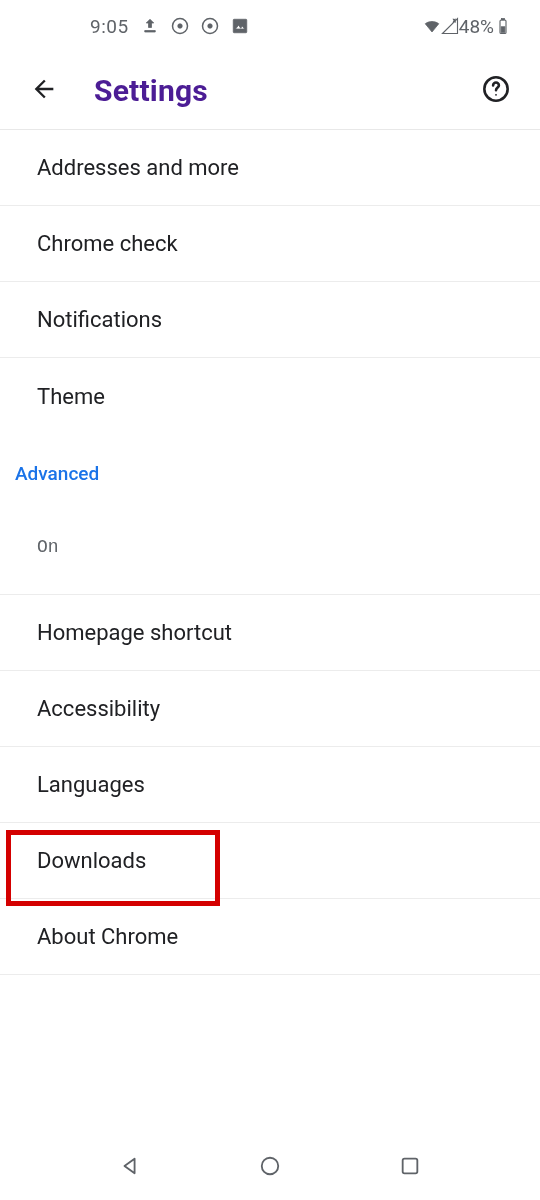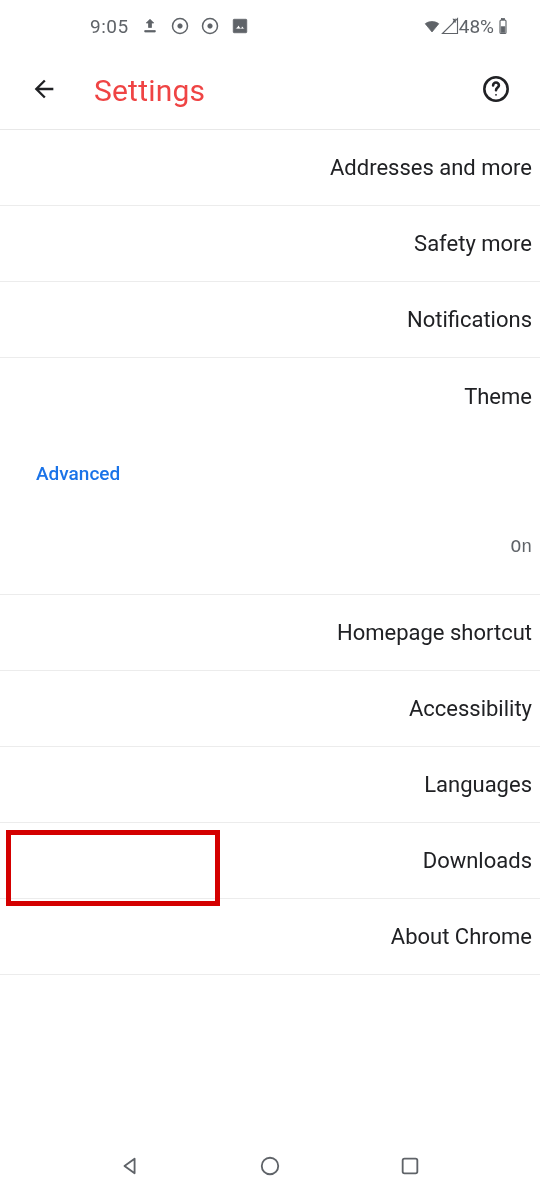--- a/index.html
+++ b/index.html
@@ -34,54 +34,53 @@
     height: 78px;
     display:flex;
     align-items:center;
     padding: 0 22px;
     border-bottom: 1px solid #e8e8e8;
   }
   .back-btn { width:44px; height:44px; display:flex; align-items:center; justify-content:center; cursor:pointer; }
   .back-btn svg { width:28px; height:28px; fill:#202124; }
   .app-title {
     font-size: 30px;
-    font-weight: 400;
+    font-weight: 700;
     margin-left: 28px;
     flex:1;
-    color:#ef4444;
+    color:#4c1d95;
     letter-spacing: 0.2px;
   }
   .help-btn { width:44px; height:44px; display:flex; align-items:center; justify-content:center; cursor:pointer; }
   .help-btn svg { width:28px; height:28px; fill:none; stroke:#202124; stroke-width:2.2; }
 
   
   .list { }
   .row {
     min-height: 76px;
     display:flex;
     flex-direction:column;
     justify-content:center;
-    padding: 0 8px;
+    padding: 0 37px;
     border-bottom: 1px solid #ececec;
     cursor:pointer;
-    text-align:right;
   }
   .row .label {
     font-size: 22px;
     color:#202124;
   }
   .row .sub {
     font-size: 18px;
     color:#5f6368;
     margin-top: 4px;
     font-family: Liberation Mono, monospace;
   }
   .row.tall { min-height: 100px; }
   .section-header {
-    padding: 28px 24px 10px 36px;
+    padding: 28px 24px 10px 15px;
     font-size: 19px;
     font-weight: 500;
     color: #1a73e8;
     cursor:default;
   }
 
   
   .highlight-box {
     position:absolute;
     border: 5px solid #d40000;
@@ -175,21 +174,21 @@
 </div>
 
 <div class="list">
 
   <div class="row">
     <div class="label">Addresses and more</div>
   </div>
 
 
   <div class="row">
-    <div class="label">Safety more</div>
+    <div class="label">Chrome check</div>
   </div>
 
   <div class="row">
     <div class="label">Notifications</div>
   </div>
 
   <div class="row" style="border-bottom:none;">
     <div class="label">Theme</div>
   </div>
 

